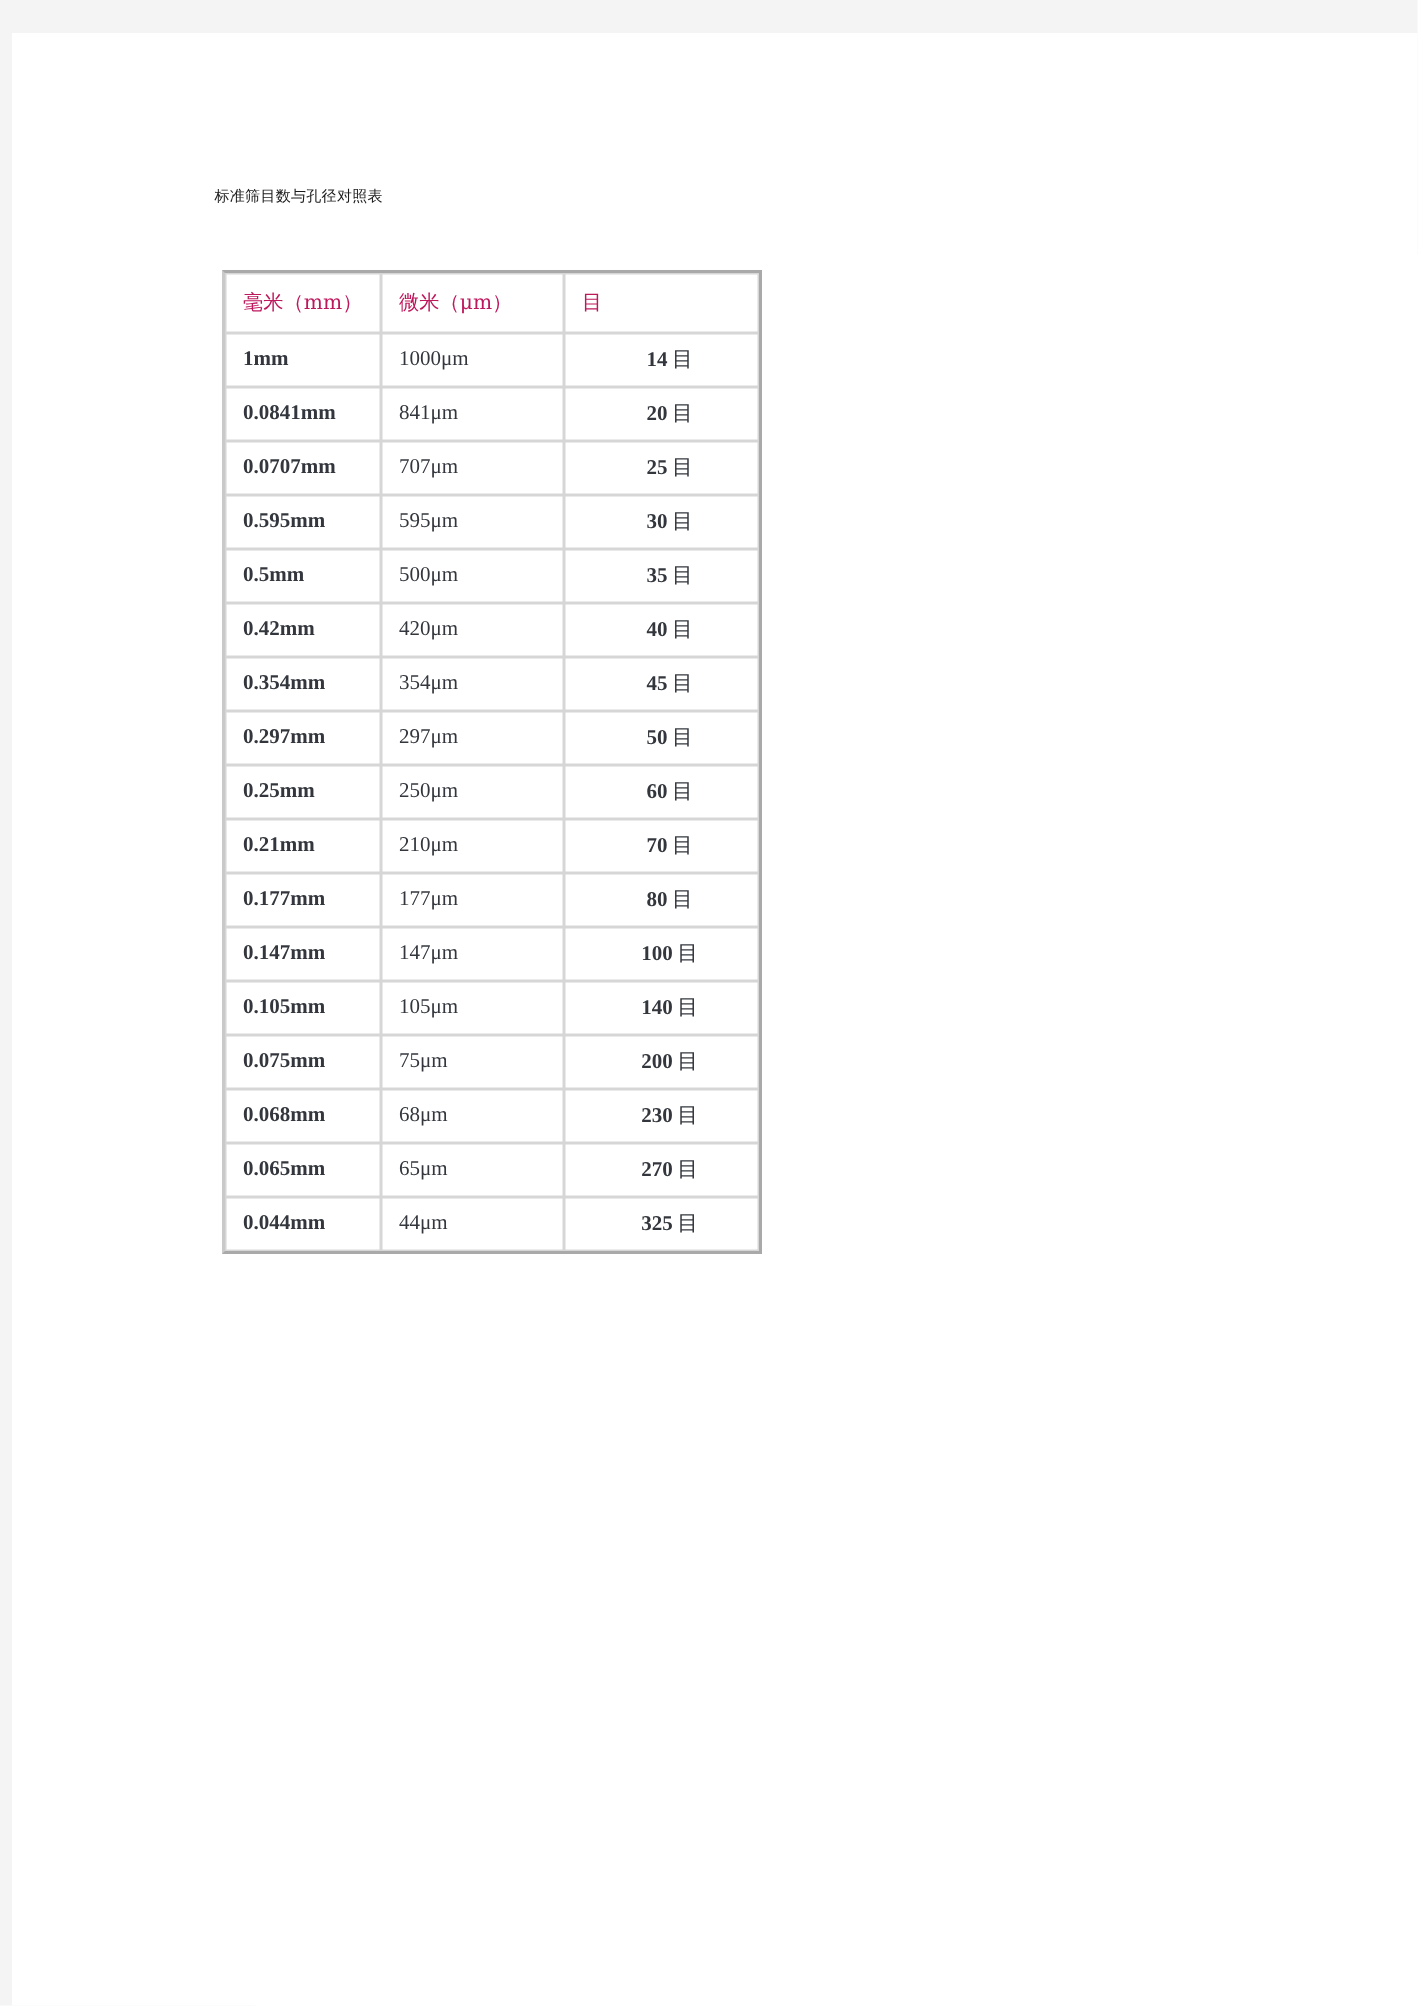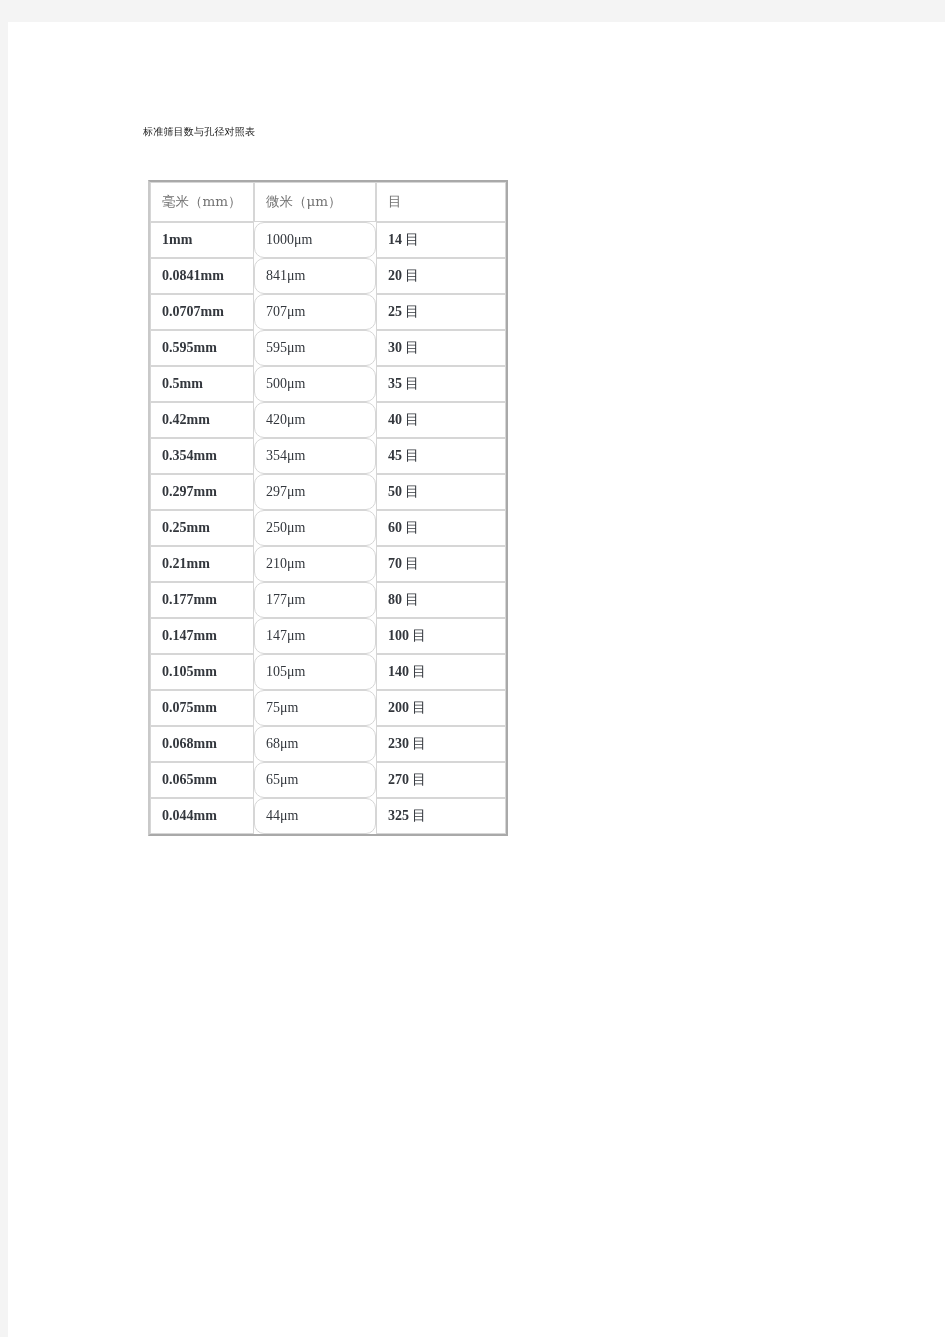--- a/index.html
+++ b/index.html
@@ -56,40 +56,40 @@
     font-size: 14px;
     color: #33373d;
     background: #ffffff;
     overflow: hidden;
     white-space: nowrap;
   }
   table.sieve tr.head td {
     font-family: "DejaVu Serif", "Liberation Serif", serif;
     font-size: 13.5px;
     font-weight: normal;
-    color: #737373;
+    color: #be185d;
     height: 38px;
   }
   .col-mm  { width: 104px; }
   .col-um  { width: 122px; }
   .col-mesh{ width: 130px; }
 
   td.cell-mm {
     font-weight: bold;
     color: #32363c;
     margin-top: 32px;
   }
   td.cell-um {
     font-weight: normal;
     color: #34383e;
-    border-radius: 10px;
   }
   td.cell-mesh {
     font-weight: bold;
     color: #32363c;
+    text-align: center;
   }
   td.cell-mesh .mesh-unit {
     font-family: "DejaVu Serif", "Liberation Serif", serif;
     font-weight: normal;
     padding-left: 3px;
   }
 </style>
 </head>
 <body>
 

